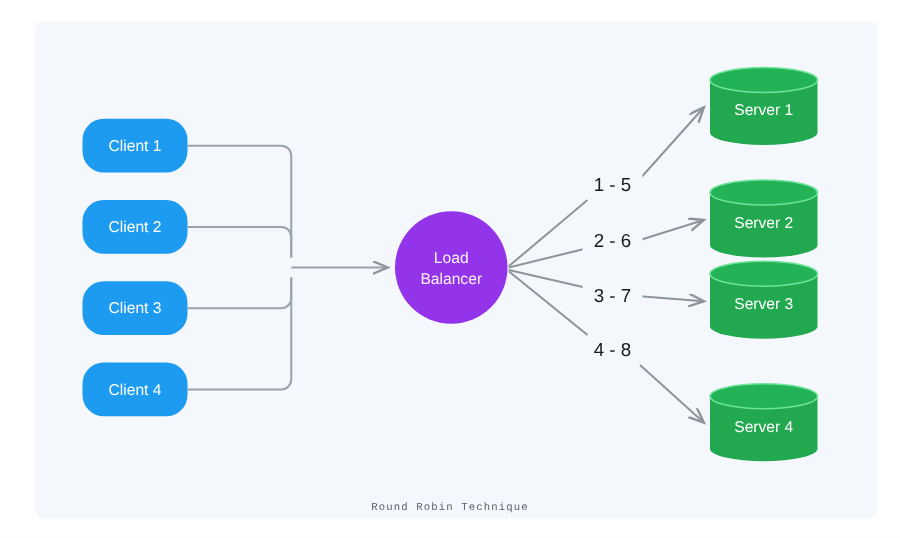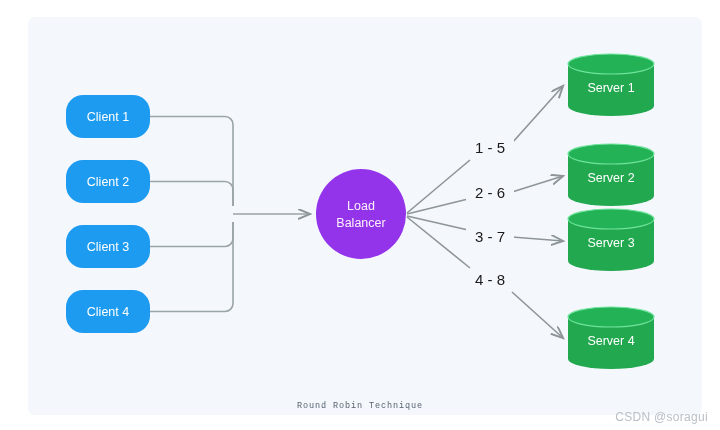--- a/index.html
+++ b/index.html
@@ -171,15 +171,14 @@
       <text class="edge-label" x="490" y="238">3 - 7</text>
     </g>
     <g>
       <rect x="466" y="271" width="48" height="19" fill="#f4f8fd"></rect>
       <text class="edge-label" x="490" y="281">4 - 8</text>
     </g>
 
     <text class="caption-text" x="360" y="408">Round Robin Technique</text>
   </svg>
 
-  <div id="watermark">CSDN @soragui</div>
 
 </div>
 
 </body></html>

